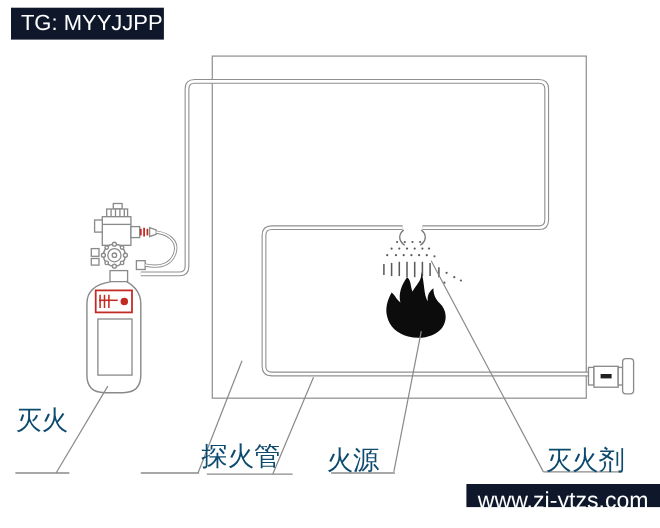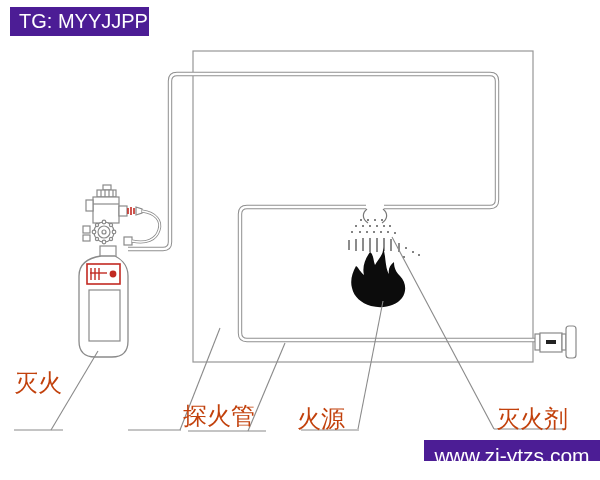--- a/index.html
+++ b/index.html
@@ -1,31 +1,31 @@
 <!DOCTYPE html>
 <html><head>
 <meta charset="utf-8">
 <style>
   html,body{margin:0;padding:0;background:#fff;}
   #stage{
     position:relative;width:600px;height:480px;overflow:hidden;background:#ffffff;
     font-family:"Liberation Sans","DejaVu Sans",sans-serif;
   }
   .badge{
-    position:absolute;background:#4c1d95;color:#ffffff;
+    position:absolute;background:#0f172a;color:#ffffff;
     font-family:"Liberation Sans","DejaVu Sans",sans-serif;
     white-space:nowrap;
   }
   #badge-top{left:10px;top:7px;width:139px;height:29px;line-height:29px;
     padding-left:9px;font-size:20px;box-sizing:border-box;}
   #badge-bottom{left:424px;top:440px;width:176px;height:21px;line-height:31px;
     text-align:center;font-size:21px;}
   svg{position:absolute;left:0;top:0;}
   .cn-label{
-    position:absolute;color:#c2410c;
+    position:absolute;color:#0c4a6e;
     font-family:"Liberation Serif","DejaVu Serif",serif;
     font-size:24px;line-height:30px;white-space:nowrap;
   }
   .cn-label div{height:30px;}
 </style>
 </head>
 <body>
 
 <div id="stage">
 

